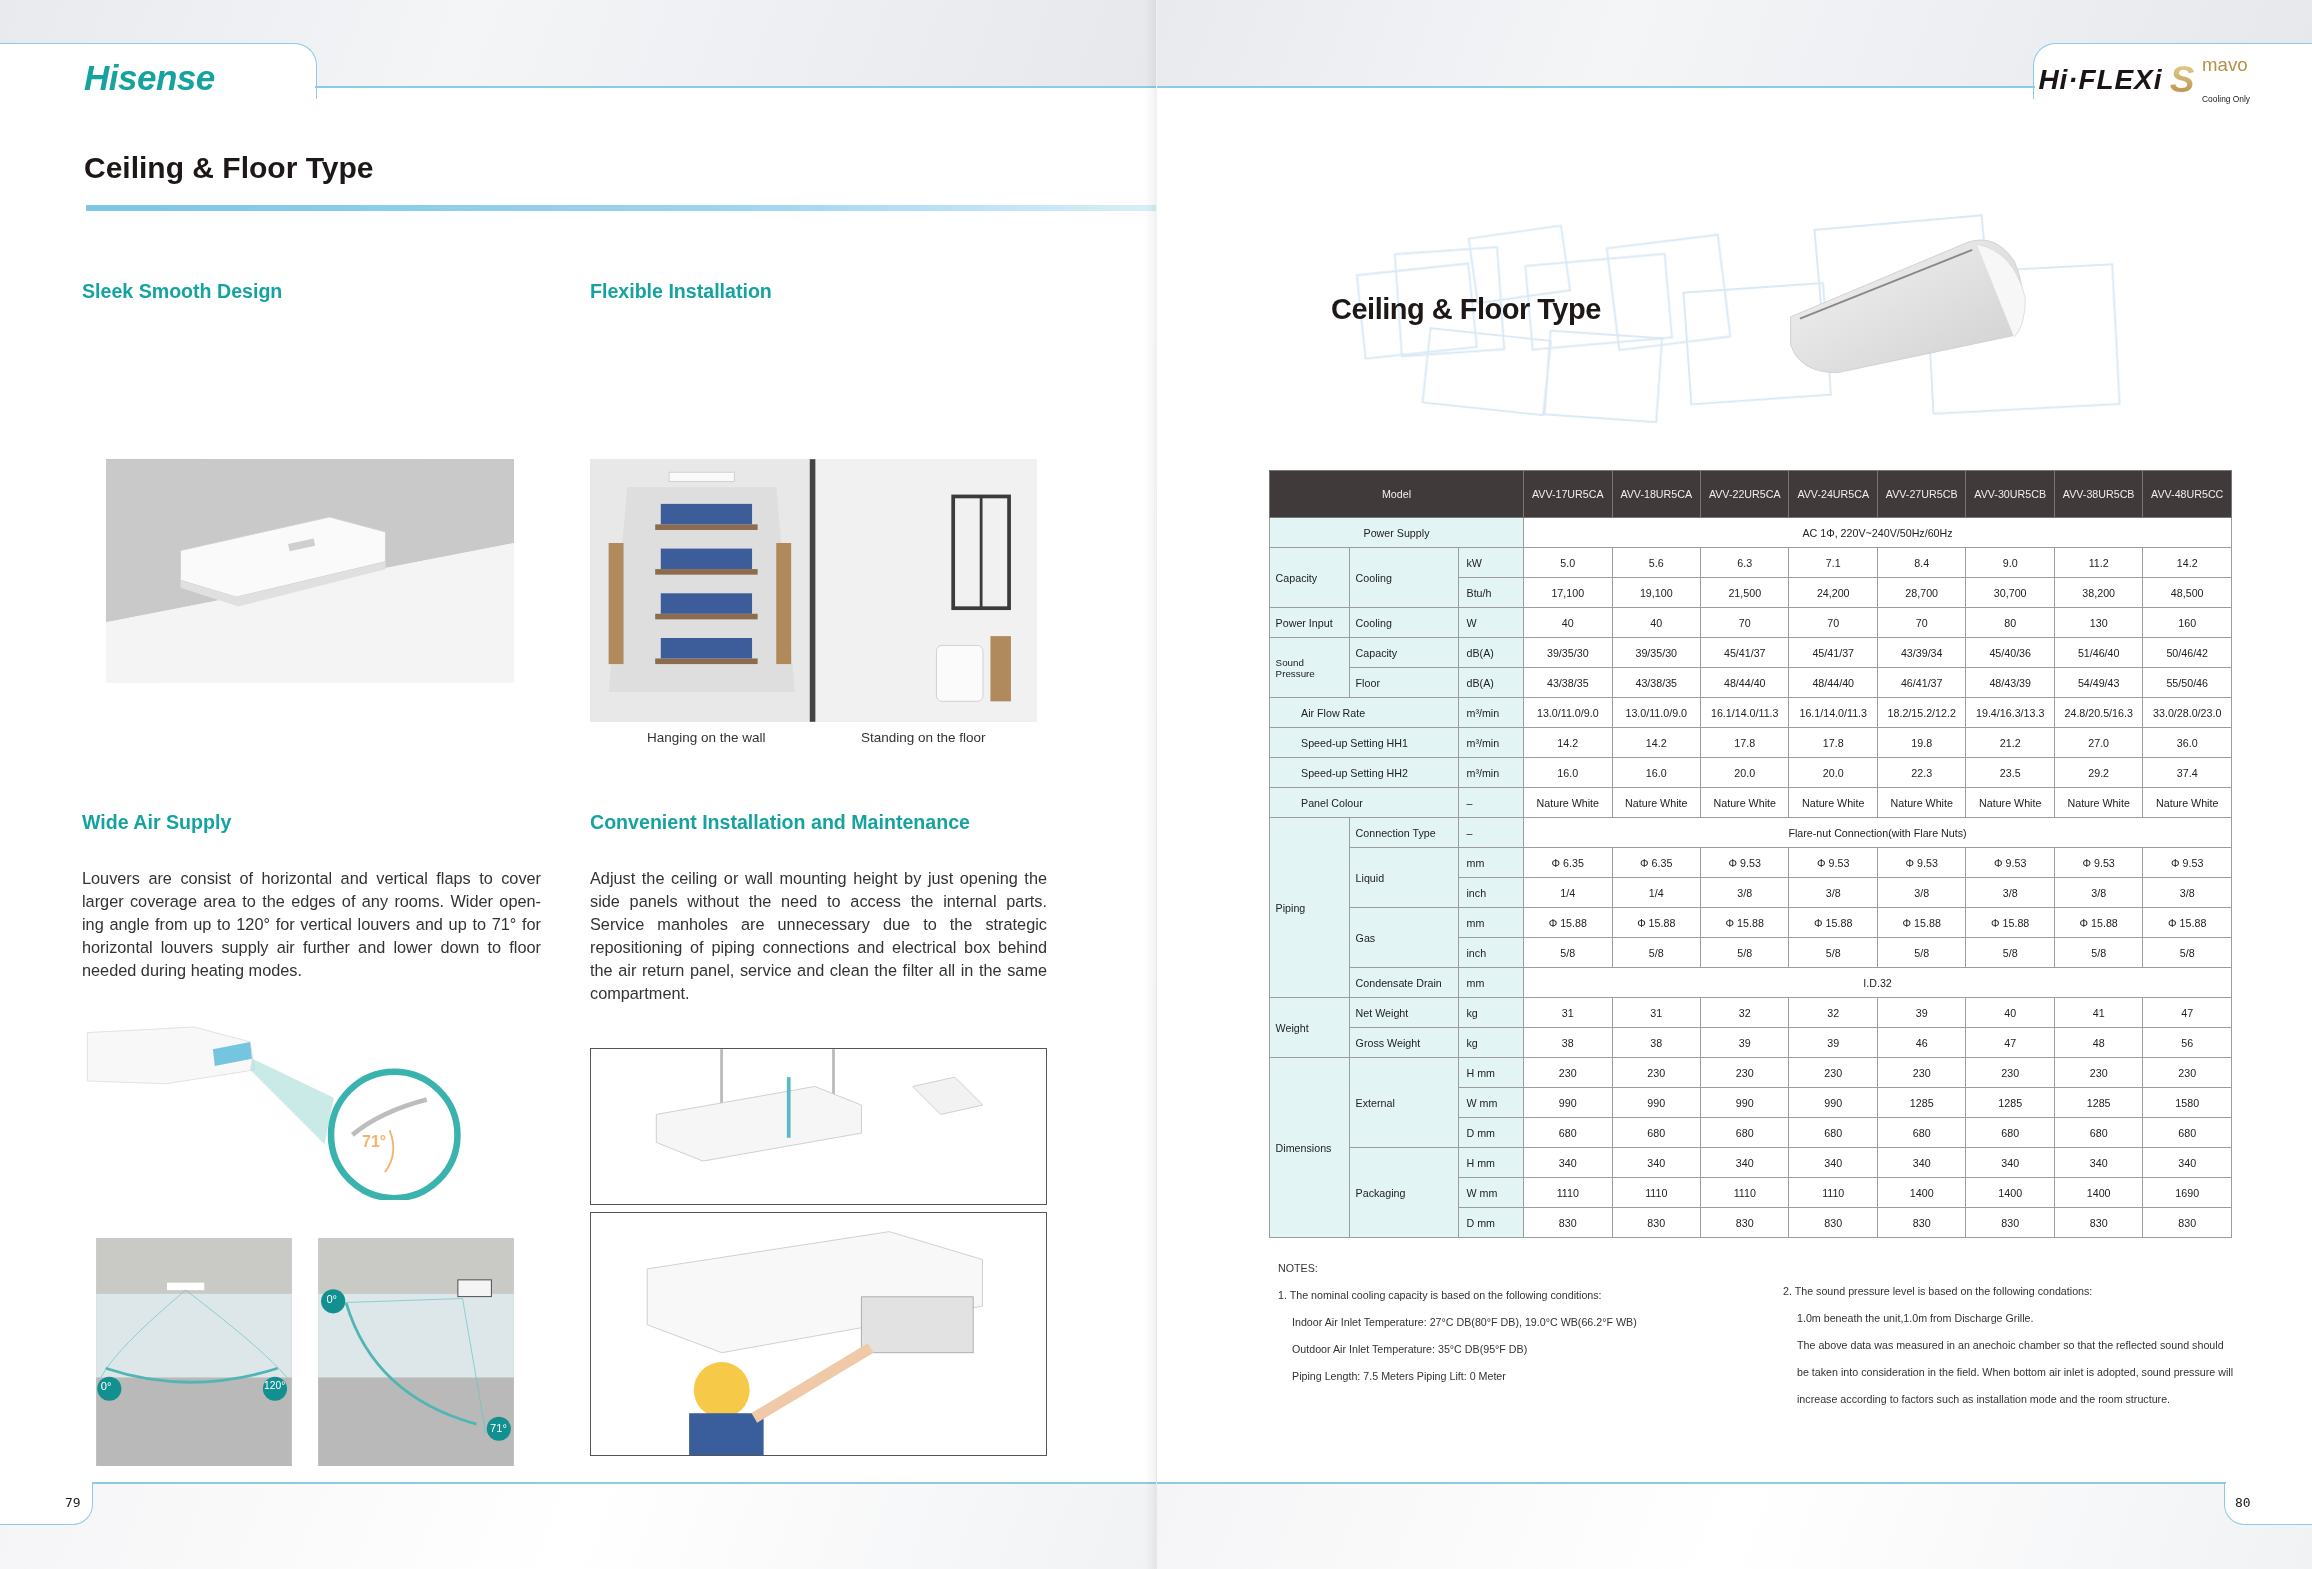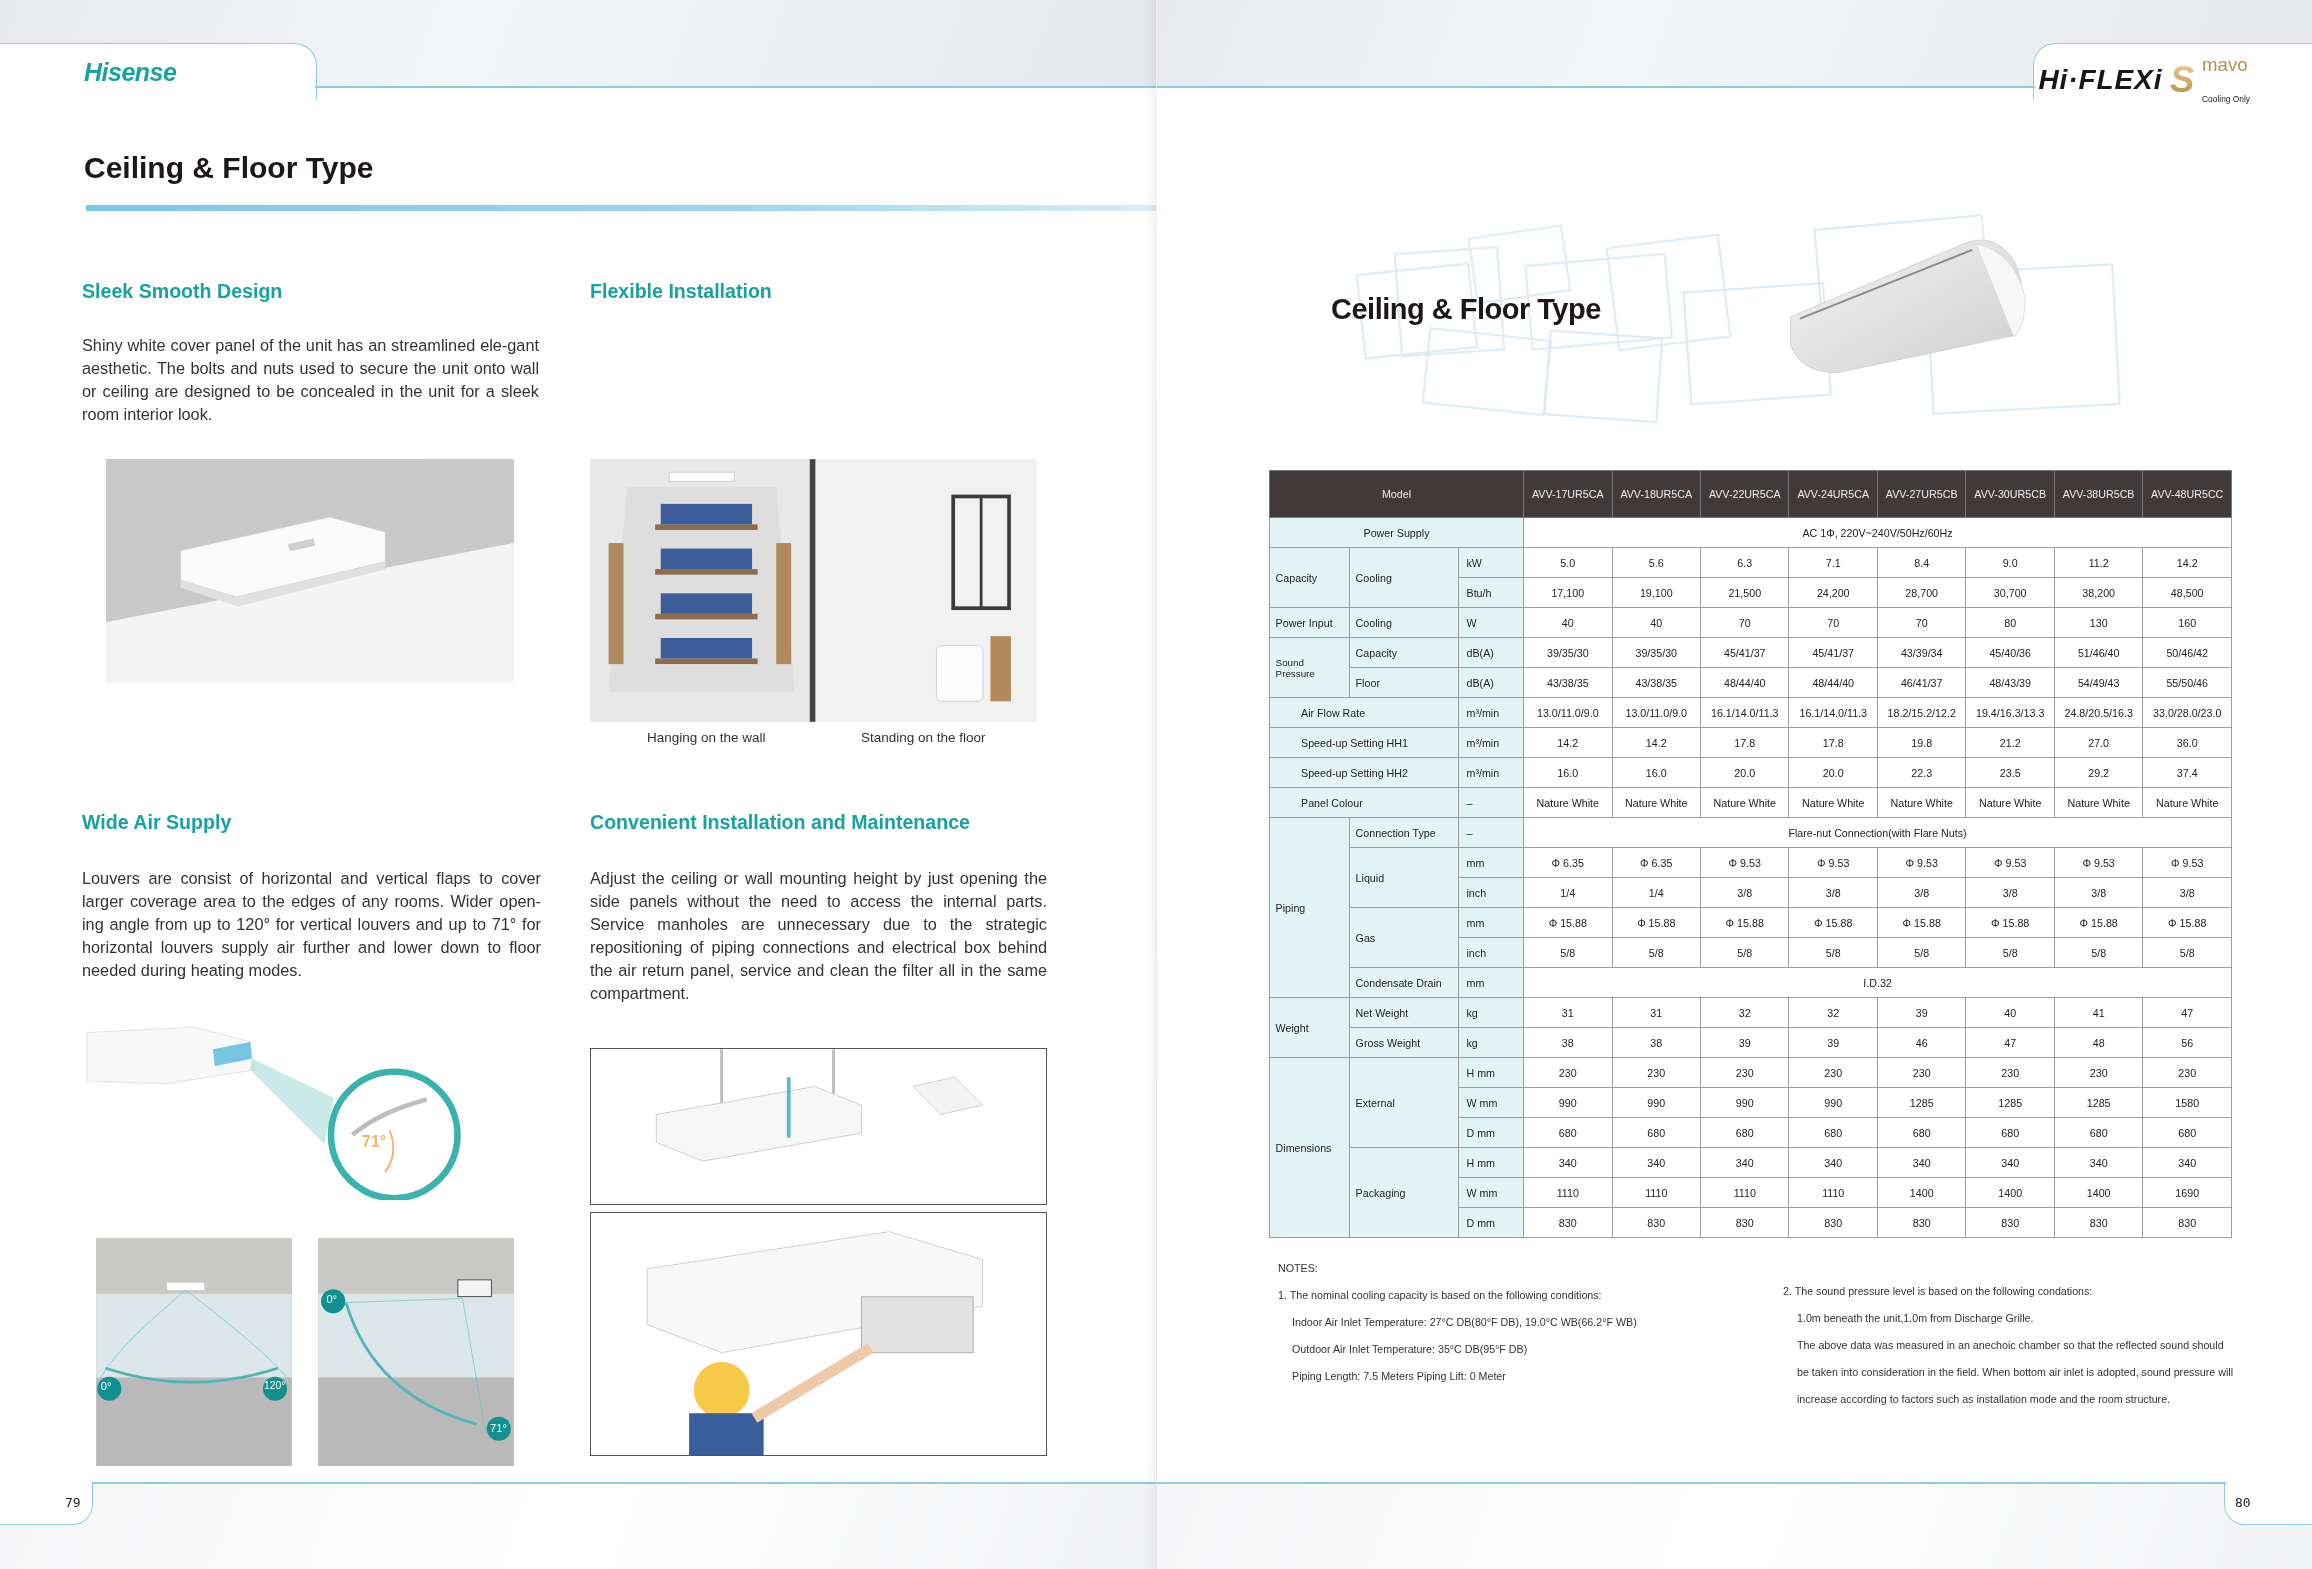--- a/index.html
+++ b/index.html
@@ -22,21 +22,21 @@
   .bottom-band { position: absolute; left: 0; bottom: 0; width: 100%; height: 88px; background: linear-gradient(110deg, #f5f5f7 0%, #ffffff 50%, #f1f2f4 100%); }
   .foot-left-tab { position: absolute; left: 0; top: 1482px; width: 93px; height: 43px; background: #fff; border-bottom: 1.9px solid #8ccbe6; border-right: 1.9px solid #8ccbe6; border-bottom-right-radius: 20.5px; }
   .foot-left-line { position: absolute; left: 93px; top: 1482px; width: 1063px; height: 1.9px; background: #8ccbe6; }
   .foot-right-tab { position: absolute; right: 0; top: 1482px; width: 89px; height: 43px; background: #fff; border-bottom: 1.9px solid #8ccbe6; border-left: 1.9px solid #8ccbe6; border-bottom-left-radius: 20.5px; }
   .foot-right-line { position: absolute; left: 0; top: 1482px; width: 1069px; height: 1.9px; background: #8ccbe6; }
   .page-bottom-white { position: absolute; left: 0; top: 104px; width: 100%; height: 1378px; background: #fff; }
 
   .page-num { position: absolute; top: 1495px; font-size: 13px; color: #222; font-family: "DejaVu Sans Mono", monospace; }
 
   
-  .hisense-logo { position: absolute; left: 84px; top: 58px; font-size: 25px; font-weight: bold; font-style: italic; color: #16a3a0; letter-spacing: -0.5px; font-family: "Liberation Sans", sans-serif; }
+  .hisense-logo { position: absolute; left: 84px; top: 58px; font-size: 35px; font-weight: bold; font-style: italic; color: #16a3a0; letter-spacing: -0.5px; font-family: "Liberation Sans", sans-serif; }
   .hiflexi { position: absolute; right: 63px; top: 56px; display: flex; align-items: center; gap: 7.5px; }
   .hiflexi-text { font-size: 28px; font-weight: bold; font-style: italic; color: #1b1414; letter-spacing: 0.9px; }
   .hiflexi-s { font-size: 37px; font-weight: bold; font-style: italic; color: #c9a25a; background: linear-gradient(180deg, #e8cf95, #b78d44); -webkit-background-clip: text; background-clip: text; -webkit-text-fill-color: transparent; line-height: 1; }
   .hiflexi-sub { display: flex; flex-direction: column; line-height: 1; }
   .hiflexi-mavo { font-size: 18.6px; color: #b8904a; }
   .hiflexi-cool { font-size: 8.4px; color: #222; margin-top: 20px; }
 
   
   .page-title-left { position: absolute; left: 84px; top: 151px; font-size: 30px; font-weight: bold; color: #1e1717; }
   .title-rule { position: absolute; left: 86px; top: 205px; width: 1070px; height: 5.6px; background: linear-gradient(90deg, #7cc6e6 0%, #9cd4ee 60%, #d9eef8 100%); }
@@ -78,21 +78,20 @@
     <div class="foot-left-tab"></div>
     <div class="foot-left-line"></div>
     <div class="page-num" style="left:65px">79</div>
 
     <div class="hisense-logo">Hisense</div>
 
     <div class="page-title-left">Ceiling &amp; Floor Type</div>
     <div class="title-rule"></div>
 
     <div class="feature-head" style="left:82px; top:280px">Sleek Smooth Design</div>
-    <div class="feature-body" style="left:82px; top:334px; width:457px">Shiny white cover panel of the unit has an streamlined ele-gant aesthetic. The bolts and nuts used to secure the unit onto wall or ceiling are designed to be concealed in the unit for a sleek room interior look.</div>
     <div class="img-box" style="left:106px; top:459px; width:408px; height:224px; background: linear-gradient(170deg,#bdbdbd 0%,#d8d8d8 45%,#f2f2f2 60%,#ffffff 100%);">
       <svg width="408" height="224" viewBox="0 0 438 240">
         <polygon points="0,0 438,0 438,90 0,175" fill="#c9c9c9"></polygon>
         <polygon points="0,175 438,90 438,240 0,240" fill="#f4f4f4"></polygon>
         <polygon points="80,98 240,62 300,78 300,110 140,148 80,130" fill="#fafafa" stroke="#d0d0d0"></polygon>
         <polygon points="80,130 140,148 300,110 300,118 142,158 80,138" fill="#e0e0e0"></polygon>
         <rect x="196" y="88" width="28" height="8" fill="#cfcfcf" transform="rotate(-12 210 92)"></rect>
       </svg>
     </div>
 

